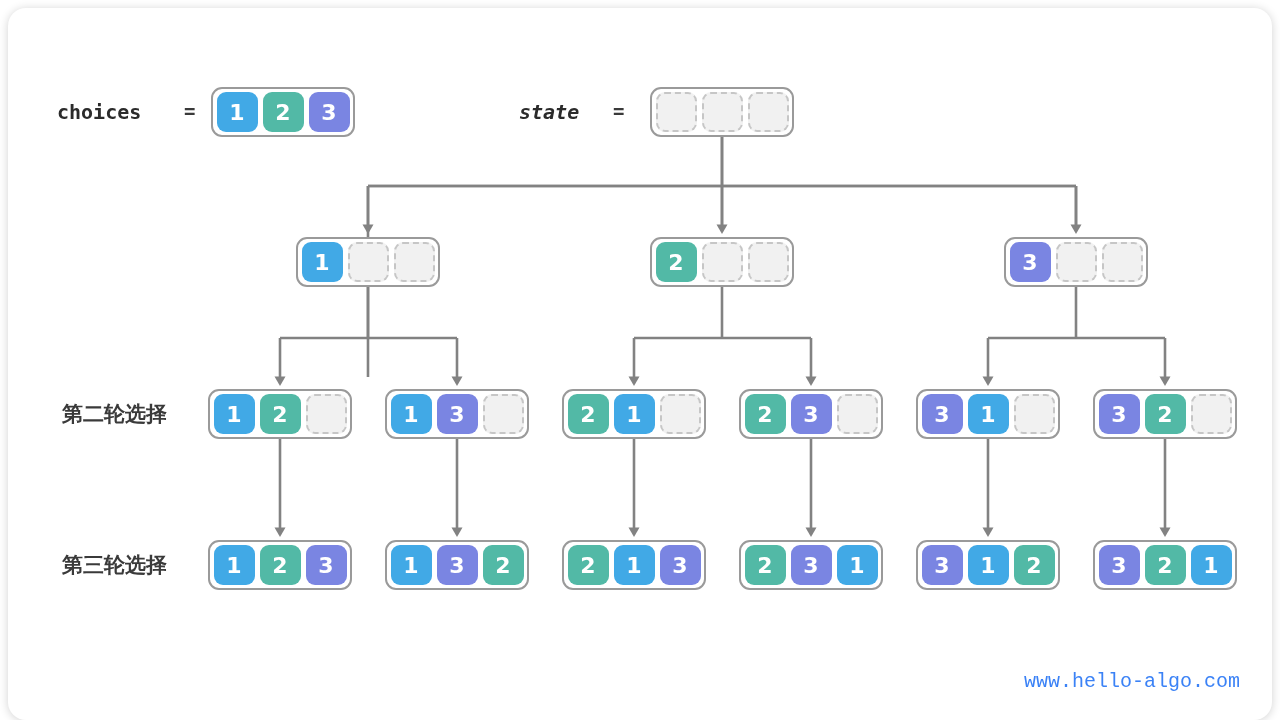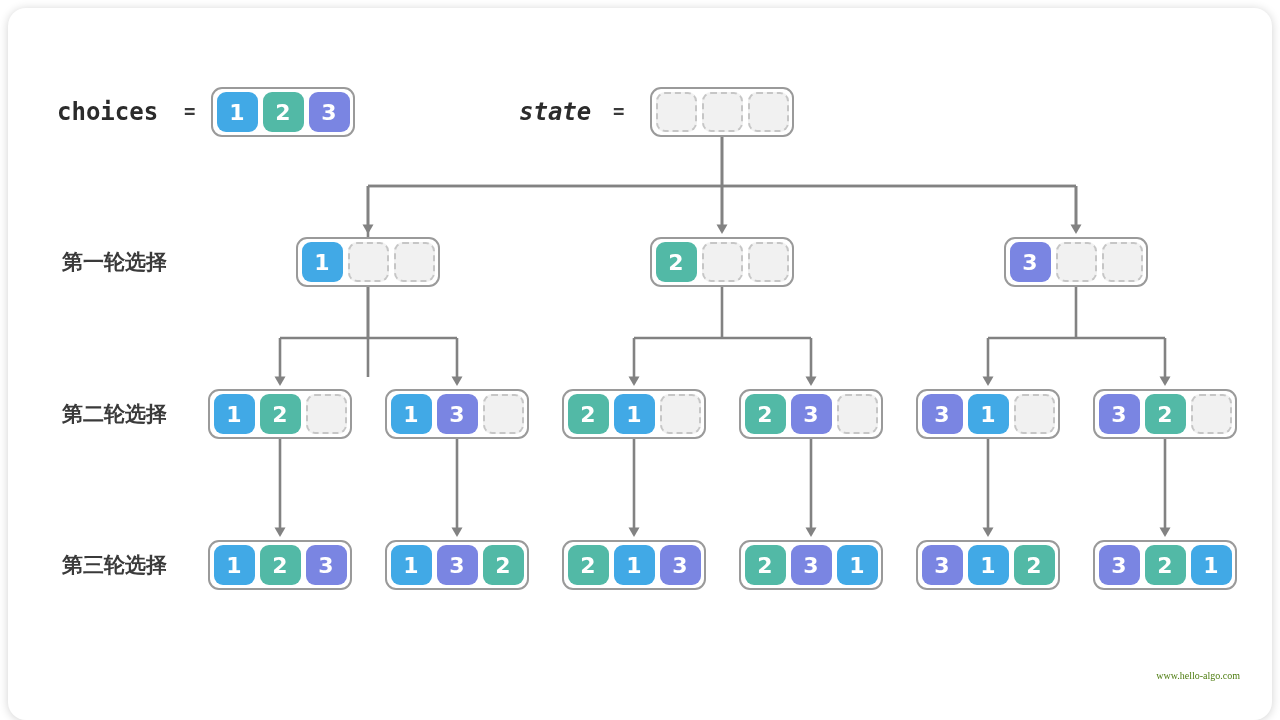--- a/index.html
+++ b/index.html
@@ -7,21 +7,21 @@
          font-family:"Liberation Sans","DejaVu Sans",sans-serif;}
   .card{position:absolute;left:8px;top:8px;width:1264px;height:712px;
         background:#ffffff;border-radius:18px;
         box-shadow:0 1px 10px rgba(0,0,0,0.18);}
   svg.connectors{position:absolute;left:0;top:0;pointer-events:none;}
   svg.connectors path{fill:none;stroke:var(--c-arrow);stroke-width:2.6px;}
   svg.connectors polygon{fill:var(--c-arrow);stroke:none;}
 
   .mono-label{position:absolute;height:50px;line-height:50px;
         font-family:"DejaVu Sans Mono","Liberation Mono",monospace;
-        font-weight:bold;font-size:24px;color:#2b2b2b;white-space:nowrap;}
+        font-weight:bold;font-size:20px;color:#2b2b2b;white-space:nowrap;}
   .equals{position:absolute;height:50px;line-height:48px;
         font-family:"DejaVu Sans Mono","Liberation Mono",monospace;
         font-weight:bold;font-size:19px;color:#3a3a3a;}
 
   .node{position:absolute;width:144px;height:50px;box-sizing:border-box;
         background:#ffffff;border:2px solid #9a9a9a;border-radius:11px;
         display:flex;align-items:center;justify-content:center;gap:5px;
         padding:0 3px;}
   .cell{width:41px;height:40px;box-sizing:border-box;border-radius:9px;
         display:flex;align-items:center;justify-content:center;
@@ -29,22 +29,22 @@
         font-weight:bold;font-size:22px;color:#ffffff;}
   .cell.v1{background:var(--c-1);}
   .cell.v2{background:var(--c-2);}
   .cell.v3{background:var(--c-3);}
   .cell.empty{background:#f1f1f1;border:2px dashed #c6c6c6;}
 
   .row-label{position:absolute;left:62px;height:50px;line-height:50px;
         font-size:21px;font-weight:600;color:#3a3a3a;white-space:nowrap;}
 
   .watermark{position:absolute;right:40px;top:670px;
-        font-family:Liberation Serif, serif;
-        font-size:10px;color:#4d7c0f;}
+        font-family:Liberation Mono, monospace;
+        font-size:20px;color:#3b82f6;}
 </style>
 </head>
 <body>
 
 <div class="stage">
   <div class="card"></div>
 
   <svg class="connectors" width="1280" height="720" viewBox="0 0 1280 720">
 
     <g>
@@ -111,21 +111,20 @@
     </div>
 
   <div class="mono-label" style="left:519px;top:87px;font-style:italic;">state</div>
   <div class="equals" style="left:613px;top:87px;">=</div>
   <div class="node" style="left:650px;top:87px;">
       <div class="cell empty"></div>
       <div class="cell empty"></div>
       <div class="cell empty"></div>
     </div>
 
-  <div class="row-label" style="top:237px;">第一轮选择</div>
   <div class="row-label" style="top:389px;">第二轮选择</div>
   <div class="row-label" style="top:540px;">第三轮选择</div>
 
   <div class="node" style="left:296px;top:237px;">
       <div class="cell v1">1</div>
       <div class="cell empty"></div>
       <div class="cell empty"></div>
     </div>
   <div class="node" style="left:650px;top:237px;">
       <div class="cell v2">2</div>

